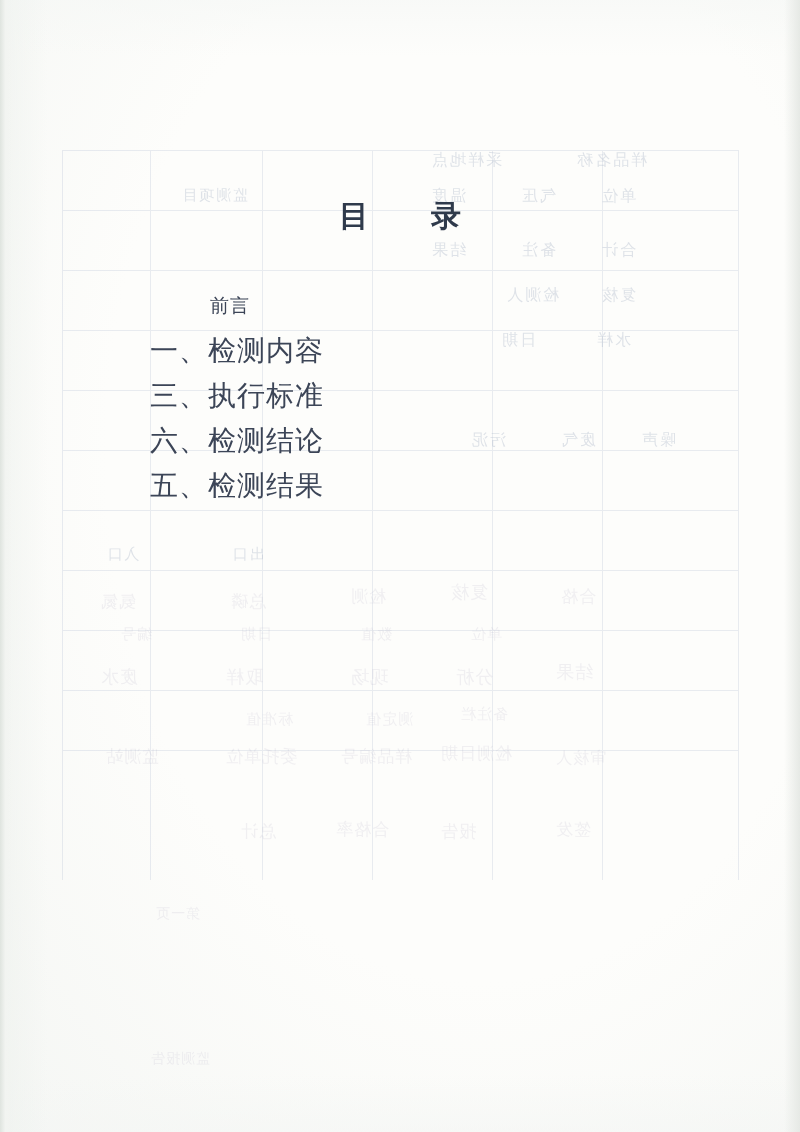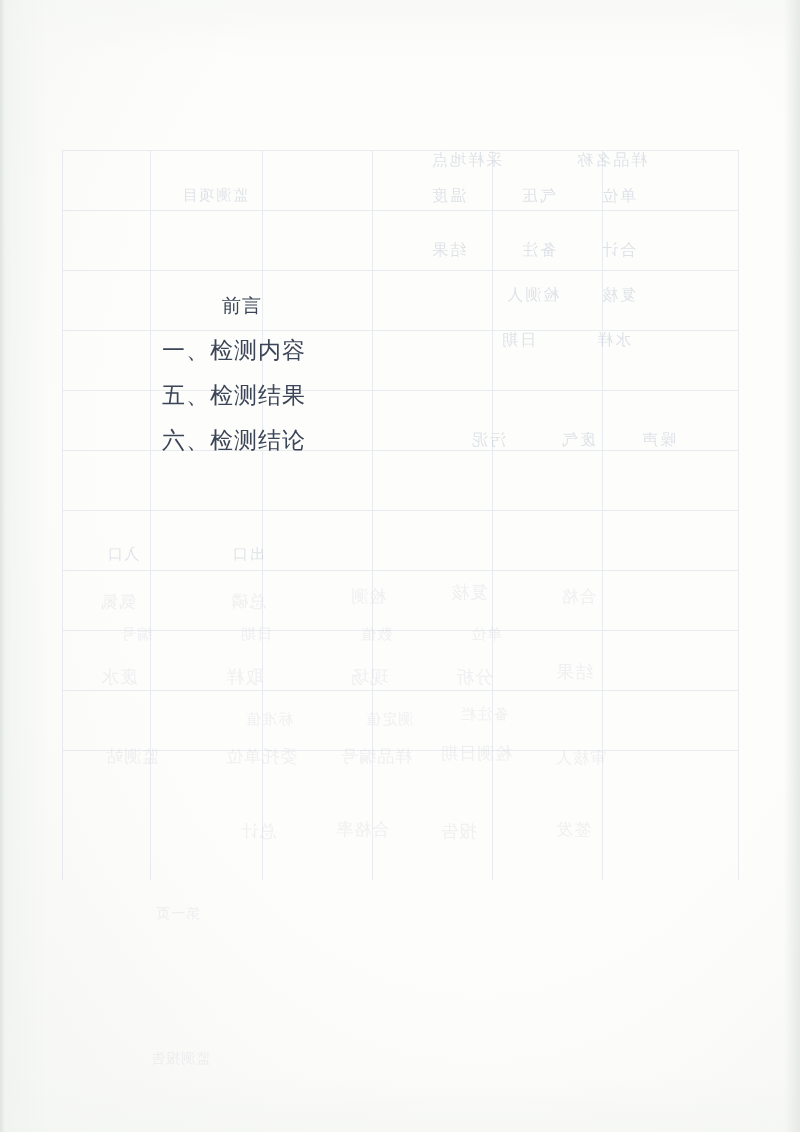--- a/index.html
+++ b/index.html
@@ -97,26 +97,26 @@
     font-family: "Liberation Serif", serif;
     font-size: 30px;
     font-weight: bold;
     letter-spacing: 16px;
     color: #2f3a4b;
     text-indent: 16px;
   }
   .toc {
     position: absolute;
     top: 283px;
-    left: 162px;
+    left: 150px;
     width: 520px;
   }
   .toc-item {
     font-family: "Liberation Serif", serif;
-    font-size: 23px;
+    font-size: 28px;
     color: #3c4557;
     line-height: 45px;
     letter-spacing: 1px;
     white-space: nowrap;
   }
   .toc-item.preface {
     padding-left: 60px;
     font-size: 19px;
   }
 </style>
@@ -195,22 +195,24 @@
     <div class="scribble" style="left:240px; top:820px; font-size:17px;">总计</div>
     <div class="scribble" style="left:335px; top:818px; font-size:17px;">合格率</div>
     <div class="scribble" style="left:440px; top:820px; font-size:17px;">报告</div>
     <div class="scribble" style="left:555px; top:818px; font-size:17px;">签发</div>
     <div class="scribble" style="left:155px; top:905px; font-size:14px;">第一页</div>
     <div class="scribble" style="left:150px; top:1050px; font-size:14px;">监测报告</div>
   </div>
 
   <div class="content">
 
+    <div class="doc-title">目　录</div>
 
     <div class="toc">
       <div class="toc-item preface">前言</div>
       <div class="toc-item">一、检测内容</div>
+      <div class="toc-item">三、执行标准</div>
+      <div class="toc-item">六、检测结论</div>
       <div class="toc-item">五、检测结果</div>
-      <div class="toc-item">六、检测结论</div>
     </div>
 
   </div>
 </div>
 
 </body></html>

